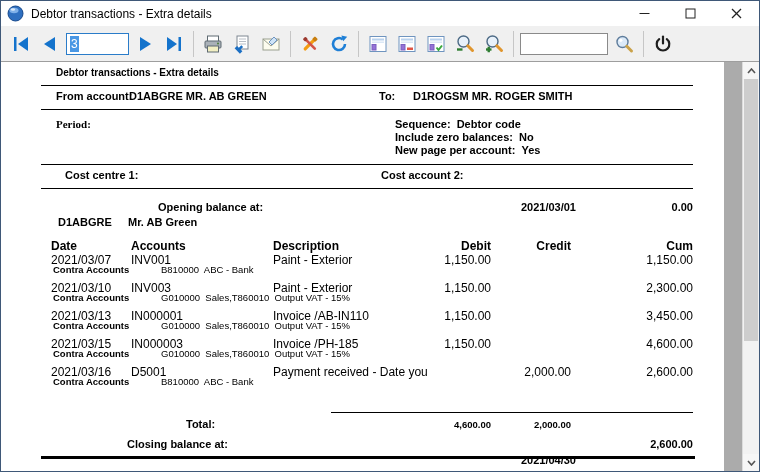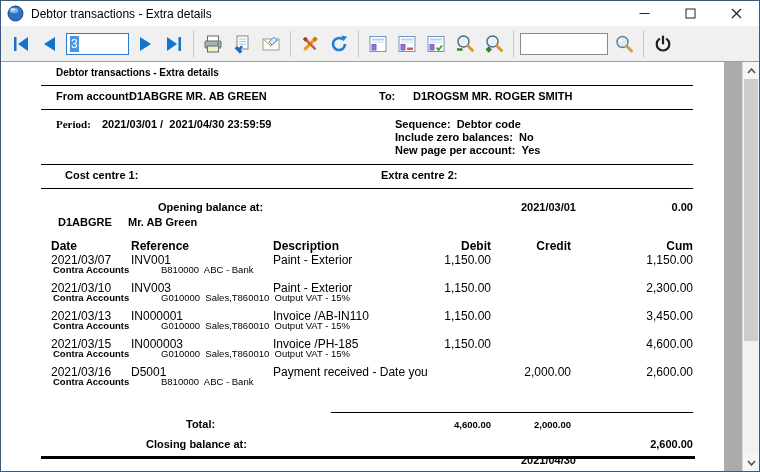--- a/index.html
+++ b/index.html
@@ -214,50 +214,49 @@
     <span class="b10" style="left:55px;top:5px;font-size:10px;">Debtor transactions - Extra details</span>
     <div class="hr" style="top:23px;"></div>
 
     <span class="b11" style="left:55px;top:28px;">From account:</span>
     <span class="b11" style="left:128px;top:28px;">D1ABGRE MR. AB GREEN</span>
     <span class="b11" style="left:378px;top:28px;">To:</span>
     <span class="b11" style="left:412px;top:28px;text-align:right;">D1ROGSM MR. ROGER SMITH</span>
     <div class="hr" style="top:47px;"></div>
 
     <span class="b11" style="left:55px;top:56px;font-family:Liberation Serif, serif;">Period:</span>
-    <span class="b11" style="left:101px;top:56px;">2021/03/01 /  2021/04/30 23:59:59</span>
 
     <div class="opt-line" style="top:56px;">
       <span>Sequence:</span>
       <span>Debtor code</span>
     </div>
     <div class="opt-line" style="top:82px;">
       <span>New page per account:</span>
       <span>Yes</span>
     </div>
     <div class="opt-line" style="top:69px;">
       <span>Include zero balances:</span>
       <span>No</span>
     </div>
     <div class="hr" style="top:102px;"></div>
 
     <span class="b11" style="left:64px;top:107px;">Cost centre 1:</span>
-    <span class="b11" style="left:380px;top:107px;">Extra centre 2:</span>
+    <span class="b11" style="left:380px;top:107px;">Cost account 2:</span>
     <div class="hr" style="top:126px;"></div>
 
     <span class="b11" style="left:157px;top:139px;">Opening balance at:</span>
     <span class="b11 num" style="left:475px;top:139px;width:100px;">2021/03/01</span>
     <span class="b11 num" style="left:600px;top:139px;width:92px;">0.00</span>
 
     <span class="b11" style="left:57px;top:154px;">D1ABGRE</span>
     <span class="b11" style="left:127px;top:154px;">Mr. AB Green</span>
 
     <div class="txrow hdr" style="top:177px;">
       <span class="c c-date">Date</span>
-      <span class="c c-ref">Reference</span>
+      <span class="c c-ref">Accounts</span>
       <span class="c c-desc">Description</span>
       <span class="c c-debit">Debit</span>
       <span class="c c-credit">Credit</span>
       <span class="c c-cum">Cum</span>
     </div>
 
     <div class="txrow" style="top:191px;">
       <span class="c c-date">2021/03/07</span>
       <span class="c c-ref">INV001</span>
       <span class="c c-desc">Paint - Exterior</span>
@@ -320,21 +319,21 @@
     <div style="position:absolute;top:314px;left:0;width:740px;height:12px;">
       <span class="contra-label">Contra Accounts</span>
       <span class="contra-value">B810000  ABC - Bank</span>
     </div>
 
     <div class="hr" style="top:350px;left:330px;width:362px;"></div>
     <span class="b11" style="left:185px;top:356px;">Total:</span>
     <span class="b9 num" style="left:400px;top:357px;width:90px;">4,600.00</span>
     <span class="b9 num" style="left:480px;top:357px;width:90px;">2,000.00</span>
 
-    <span class="b11" style="left:145px;top:376px;">Closing balance at:</span>
+    <span class="b11" style="left:126px;top:376px;">Closing balance at:</span>
     <span class="b11 num" style="left:475px;top:392px;width:100px;">2021/04/30</span>
     <span class="b11 num" style="left:600px;top:376px;width:92px;">2,600.00</span>
 
     <div class="thickline" style="top:394px;"></div>
 
     <div class="edge-strip"></div>
     <div class="vscroll">
       <div class="sbtn up">
         <svg width="9" height="6" viewBox="0 0 9 6">
             <polyline points="1,5 4.5,1 8,5" fill="none" stroke="#555" stroke-width="1.6"></polyline>

